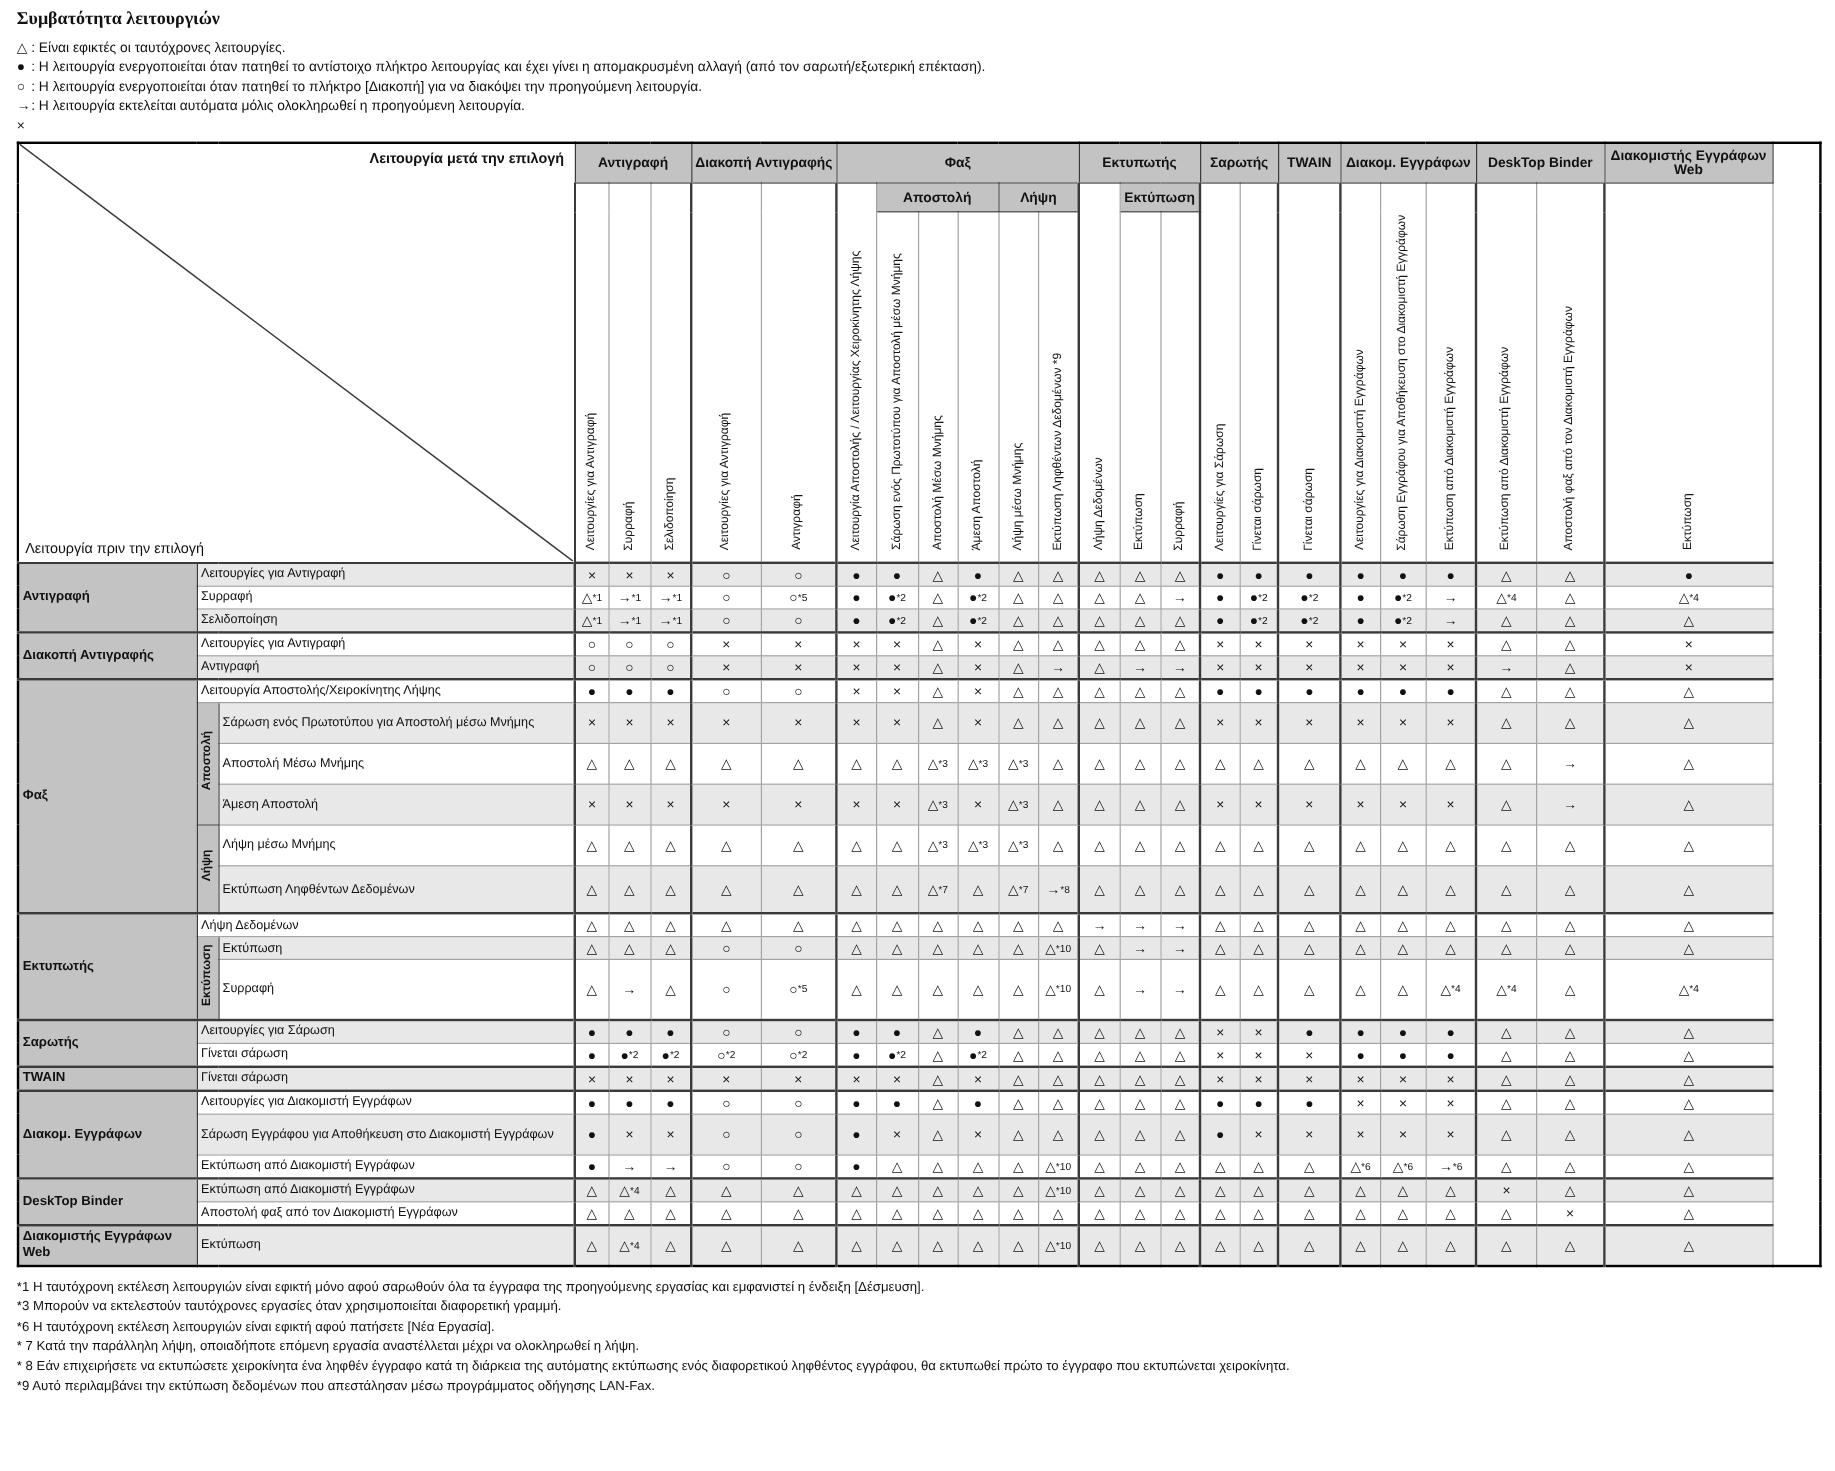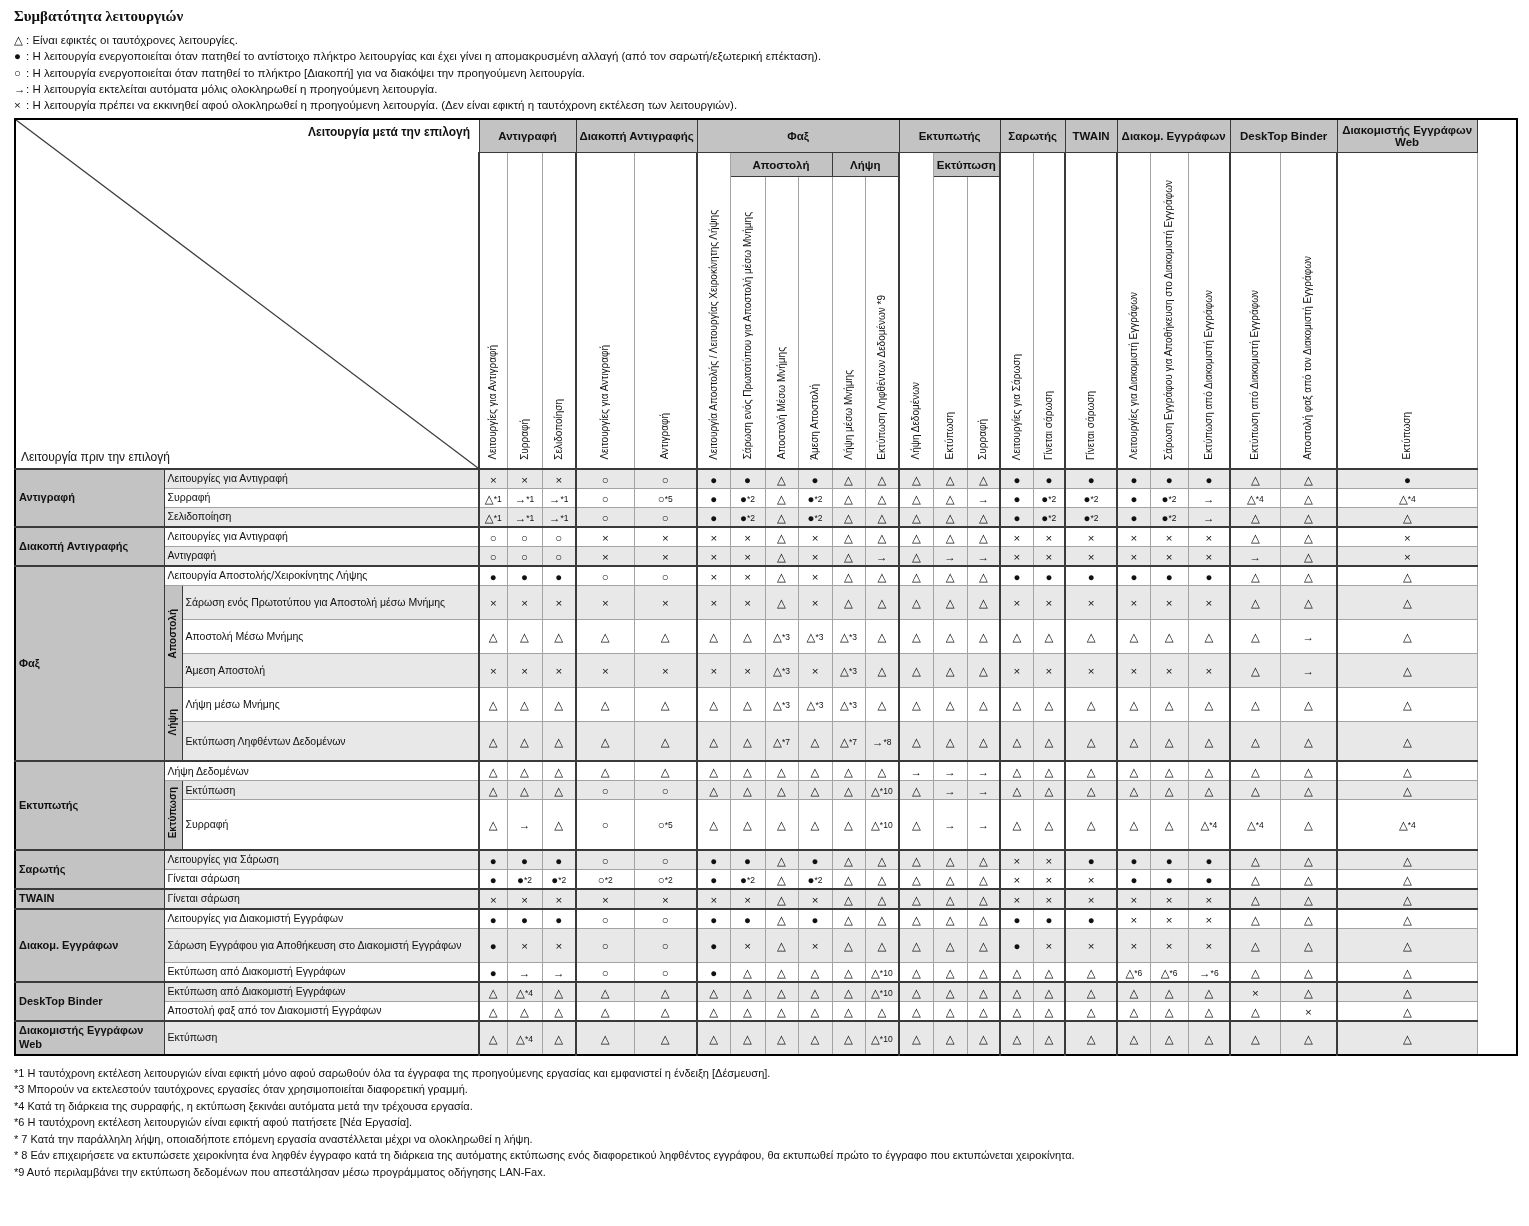--- a/index.html
+++ b/index.html
@@ -48,21 +48,20 @@
       <div class="legend-row">
         <span class="legend-sym">○</span>
         <span class="legend-text"> : Η λειτουργία ενεργοποιείται όταν πατηθεί το πλήκτρο [Διακοπή] για να διακόψει την προηγούμενη λειτουργία.</span>
       </div>
       <div class="legend-row">
         <span class="legend-sym">→</span>
         <span class="legend-text"> : Η λειτουργία εκτελείται αυτόματα μόλις ολοκληρωθεί η προηγούμενη λειτουργία.</span>
       </div>
       <div class="legend-row">
         <span class="legend-sym">×</span>
-        <span class="legend-text"> : Η λειτουργία πρέπει να εκκινηθεί αφού ολοκληρωθεί η προηγούμενη λειτουργία. (Δεν είναι εφικτή η ταυτόχρονη εκτέλεση των λειτουργιών).</span>
       </div>
     </div>
 
   <table class="compat">
     <colgroup>
         <col style="width: 149px;">
         <col style="width: 18px;">
         <col style="width: 297px;">
         <col style="width: 28px;">
         <col style="width: 35px;">
@@ -773,20 +772,19 @@
           <td class="cell gbT"><span class="sym">△</span></td>
           <td class="cell gbL gbT"><span class="sym">△</span></td>
           <td class="filler"></td>
         </tr>
       </tbody>
   </table>
 
   <div class="footnotes">
       <div class="footnote">*1 Η ταυτόχρονη εκτέλεση λειτουργιών είναι εφικτή μόνο αφού σαρωθούν όλα τα έγγραφα της προηγούμενης εργασίας και εμφανιστεί η ένδειξη [Δέσμευση].</div>
       <div class="footnote">*3 Μπορούν να εκτελεστούν ταυτόχρονες εργασίες όταν χρησιμοποιείται διαφορετική γραμμή.</div>
-      <div class="footnote">*4 Κατά τη διάρκεια της συρραφής, η εκτύπωση ξεκινάει αυτόματα μετά την τρέχουσα εργασία.</div>
       <div class="footnote">*6 Η ταυτόχρονη εκτέλεση λειτουργιών είναι εφικτή αφού πατήσετε [Νέα Εργασία].</div>
       <div class="footnote">* 7 Κατά την παράλληλη λήψη, οποιαδήποτε επόμενη εργασία αναστέλλεται μέχρι να ολοκληρωθεί η λήψη.</div>
       <div class="footnote">* 8 Εάν επιχειρήσετε να εκτυπώσετε χειροκίνητα ένα ληφθέν έγγραφο κατά τη διάρκεια της αυτόματης εκτύπωσης ενός διαφορετικού ληφθέντος εγγράφου, θα εκτυπωθεί πρώτο το έγγραφο που εκτυπώνεται χειροκίνητα.</div>
       <div class="footnote">*9 Αυτό περιλαμβάνει την εκτύπωση δεδομένων που απεστάλησαν μέσω προγράμματος οδήγησης LAN-Fax.</div>
     </div>
 
 </div>
 
 </body></html>

